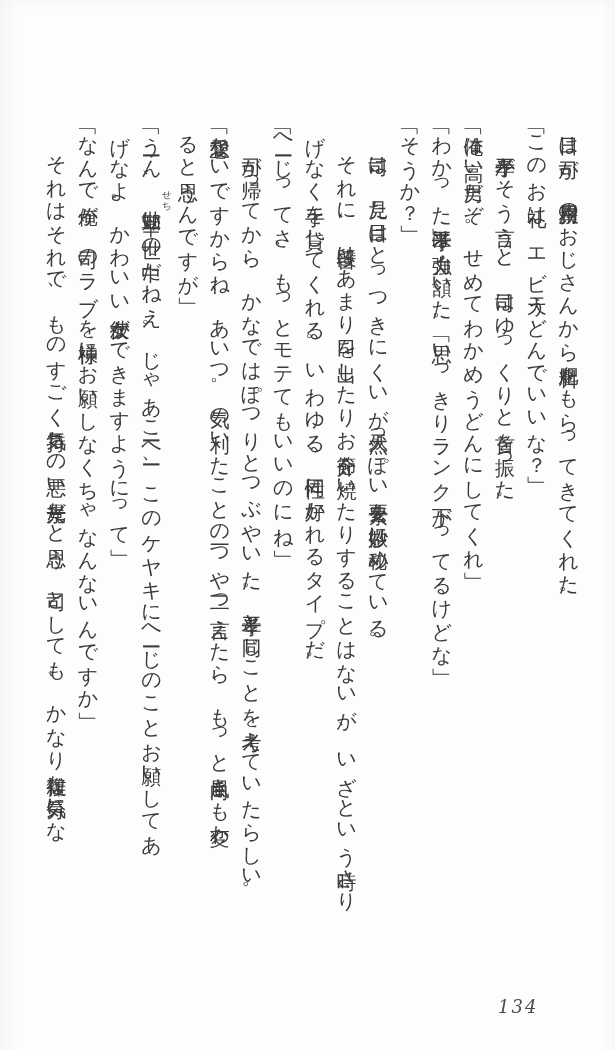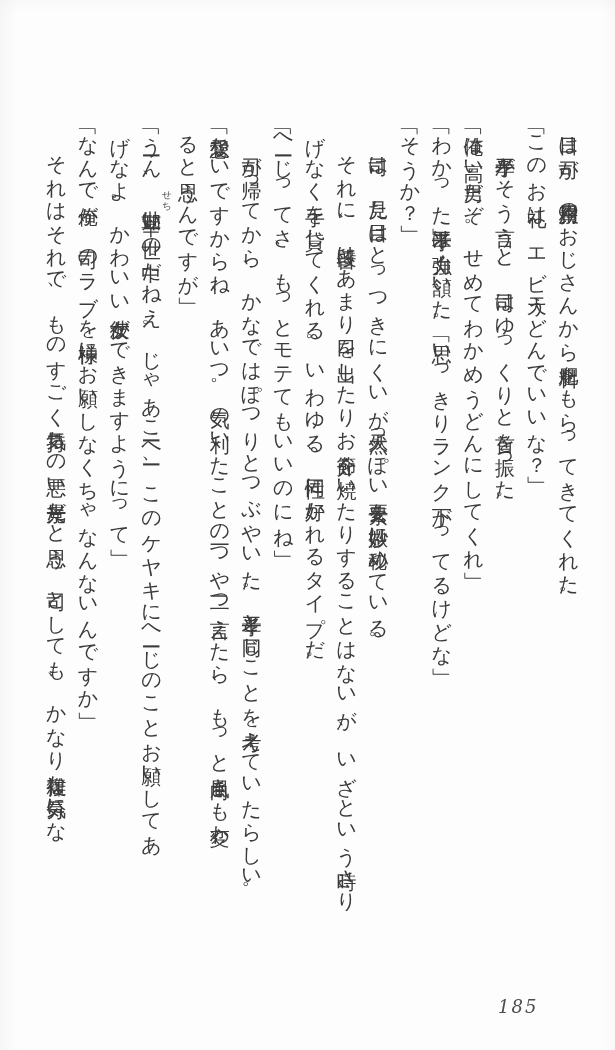--- a/index.html
+++ b/index.html
@@ -84,13 +84,13 @@
     <p>「へーじってさ、もっとモテてもいいのにね」</p>
     <p class="indent">司が帰ってから、かなではぽつりとつぶやいた。孝平と同じことを考えていたらしい。</p>
     <p>「愛想ないですからね、あいつ。気の利いたことの一つや二つ言えたら、もっと風向きも変わ</p>
     <p>ると思うんですが」</p>
     <p>「うーん、<ruby>世知<rt>せち</rt></ruby>辛い世の中だねえ。じゃあこーへー、このケヤキにへーじのことお願いしてあ</p>
     <p>げなよ。かわいい彼女ができますようにって」</p>
     <p>「なんで俺が、司のラブを神様にお願いしなくちゃなんないんですか」</p>
     <p class="indent">それはそれで、ものすごく気持ちの悪い光景だと思う。司としても、かなり複雑な気分にな</p>
   </div>
 
-<div class="page-number">185</div>
+<div class="page-number">134</div>
 
 </body></html>

